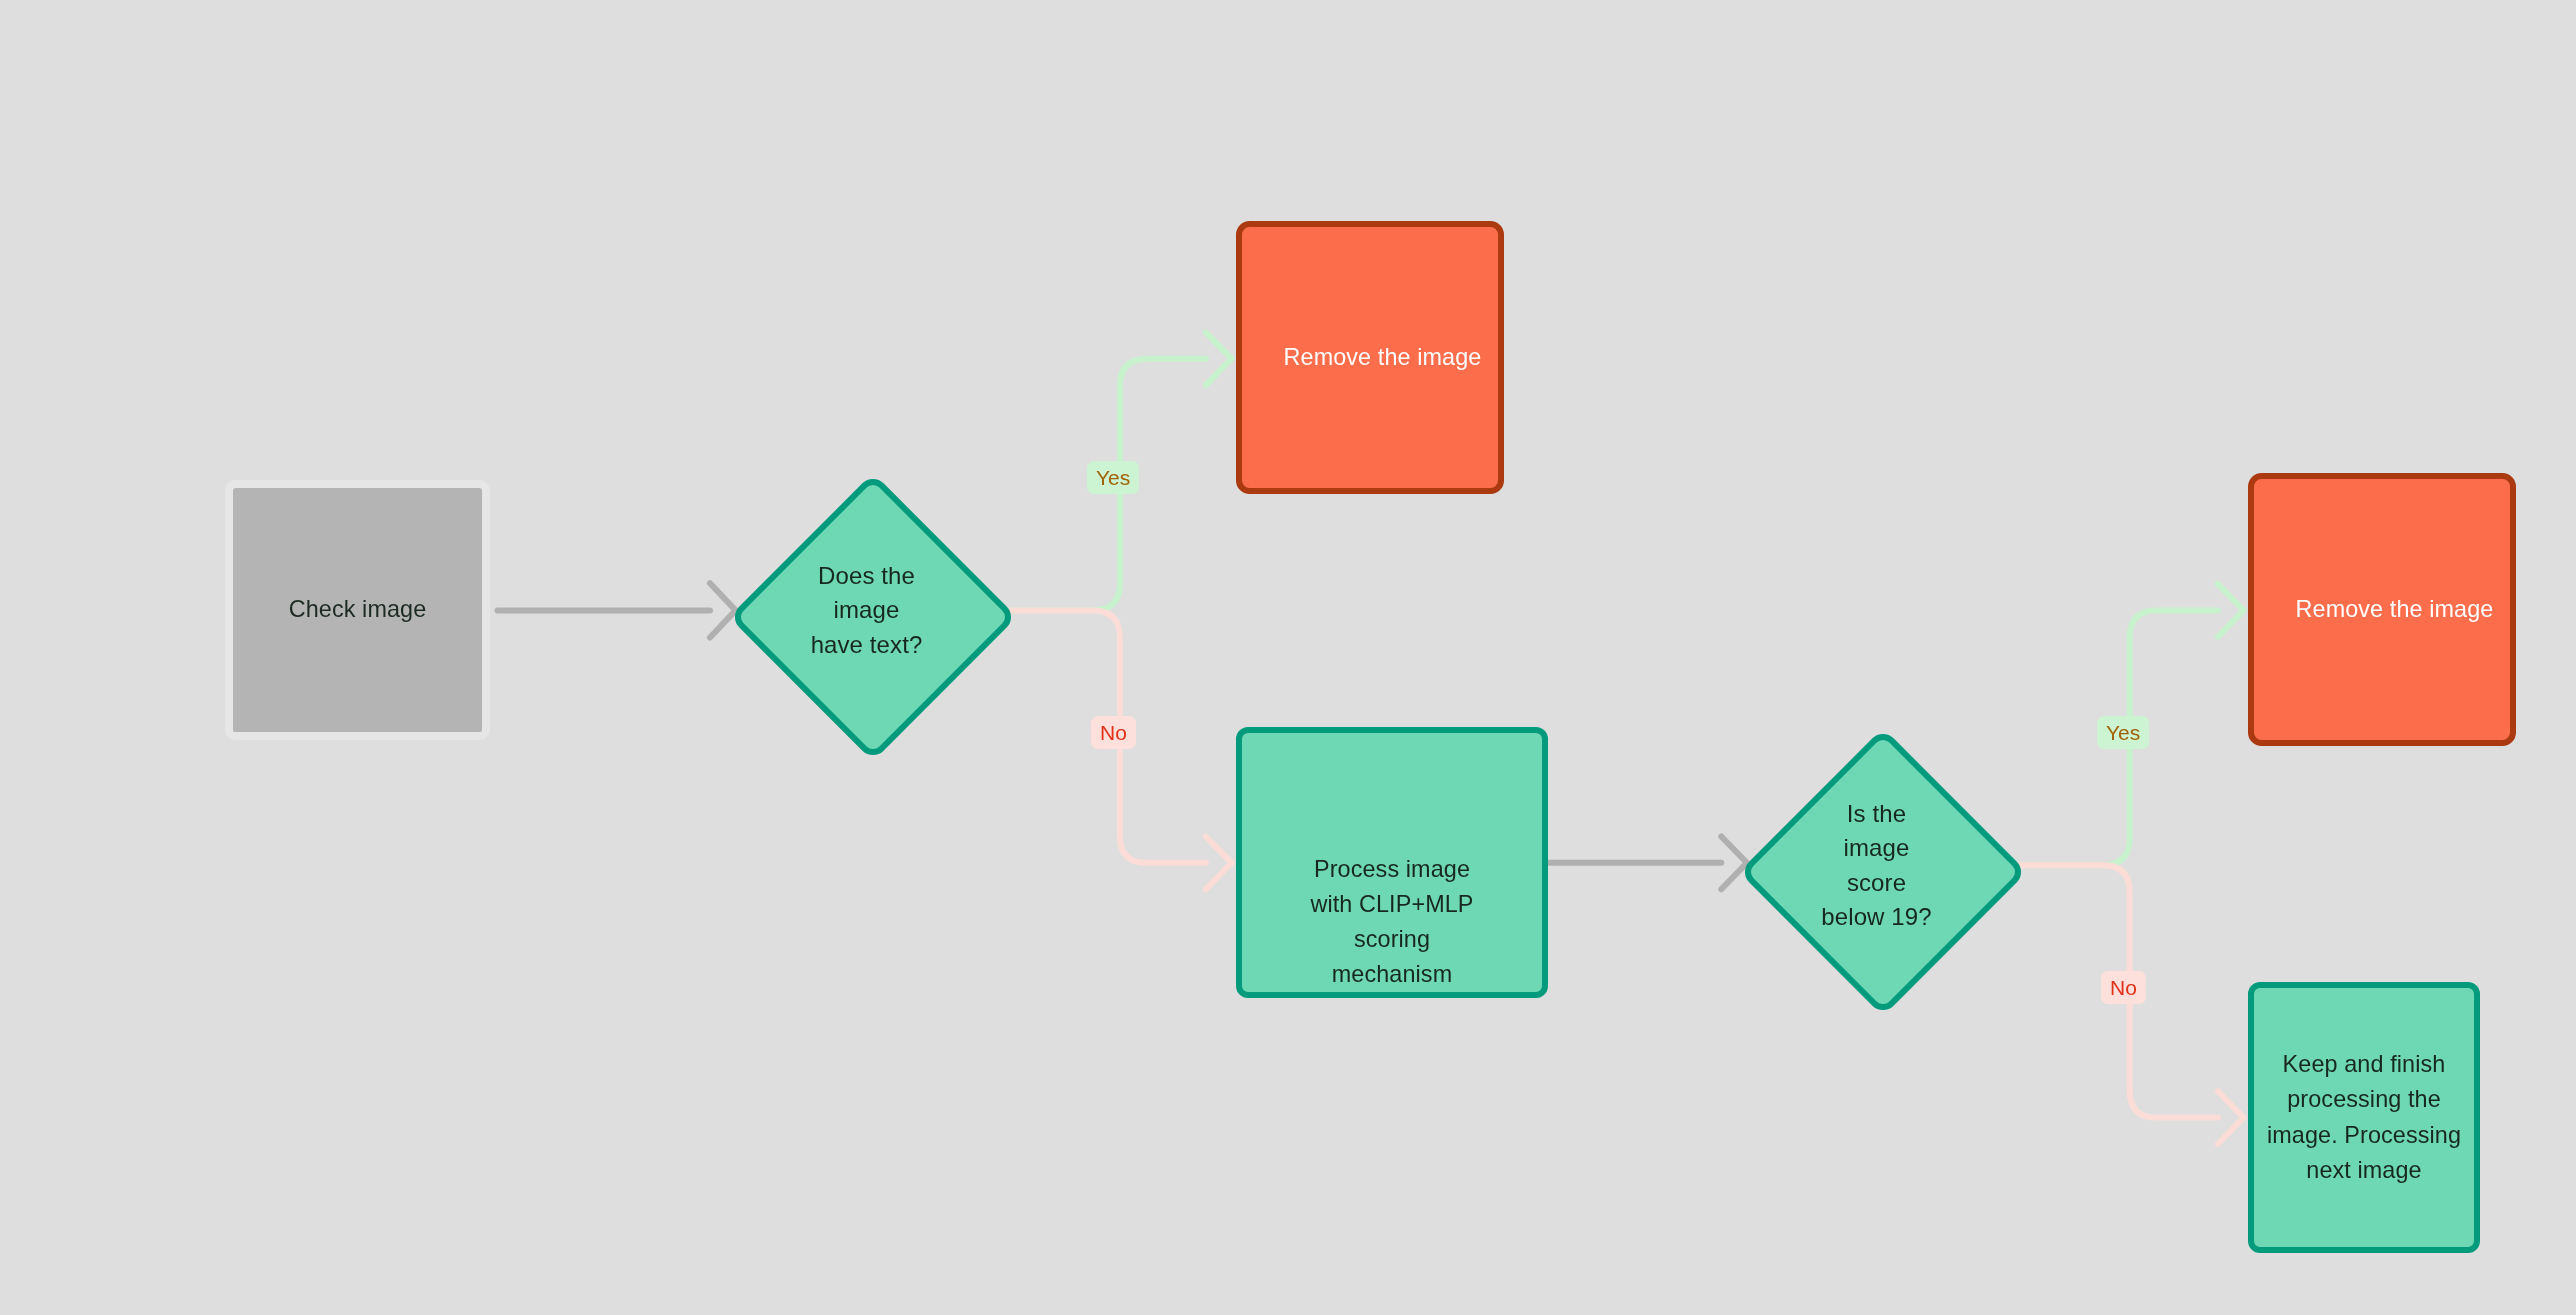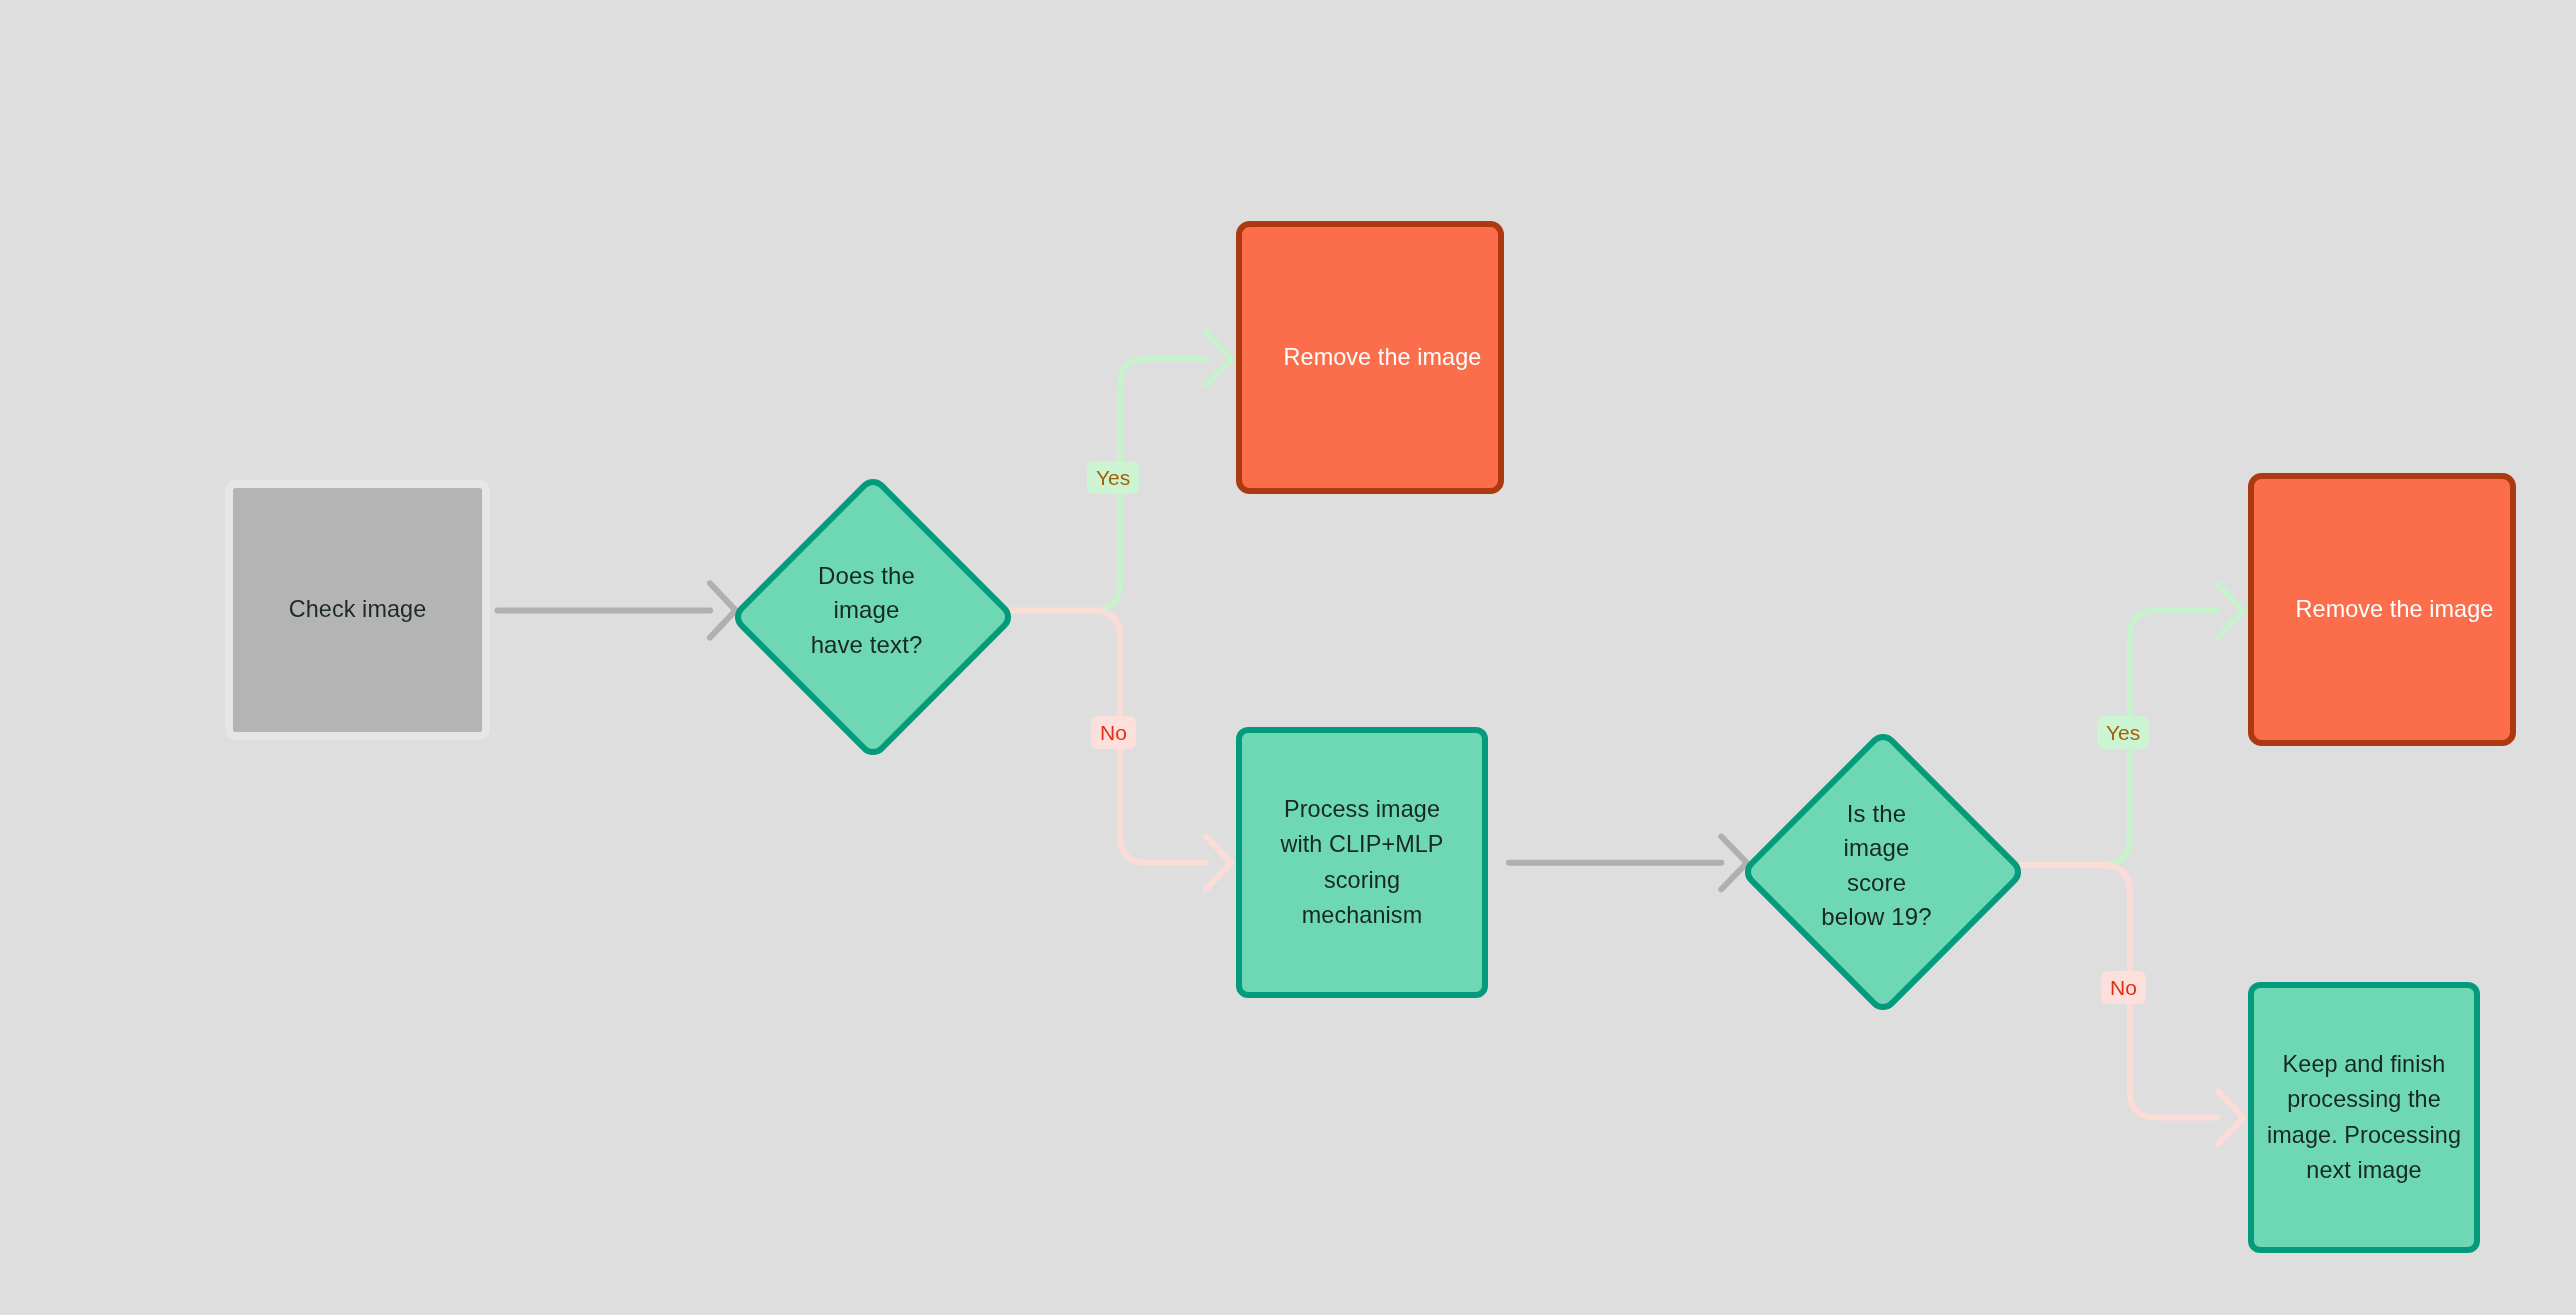--- a/index.html
+++ b/index.html
@@ -169,21 +169,21 @@
     <span class="diamond-shape"></span>
     <span class="label">Does the
 image
 have text?</span>
   </div>
 
   <div class="node node-orange" style="left:1236px; top:221px; width:268px; height:273px;">
     <span class="label">Remove the image</span>
   </div>
 
-  <div class="node node-green" style="left:1236px; top:727px; width:252px; height:271px;">
+  <div class="node node-green" style="left:1236px; top:727px; width:312px; height:271px;align-items:flex-end;">
     <span class="label">Process image
 with CLIP+MLP
 scoring
 mechanism</span>
   </div>
 
   <div class="node node-diamond" style="left:1741px; top:730px;">
     <span class="diamond-shape"></span>
     <span class="label">Is the
 image

